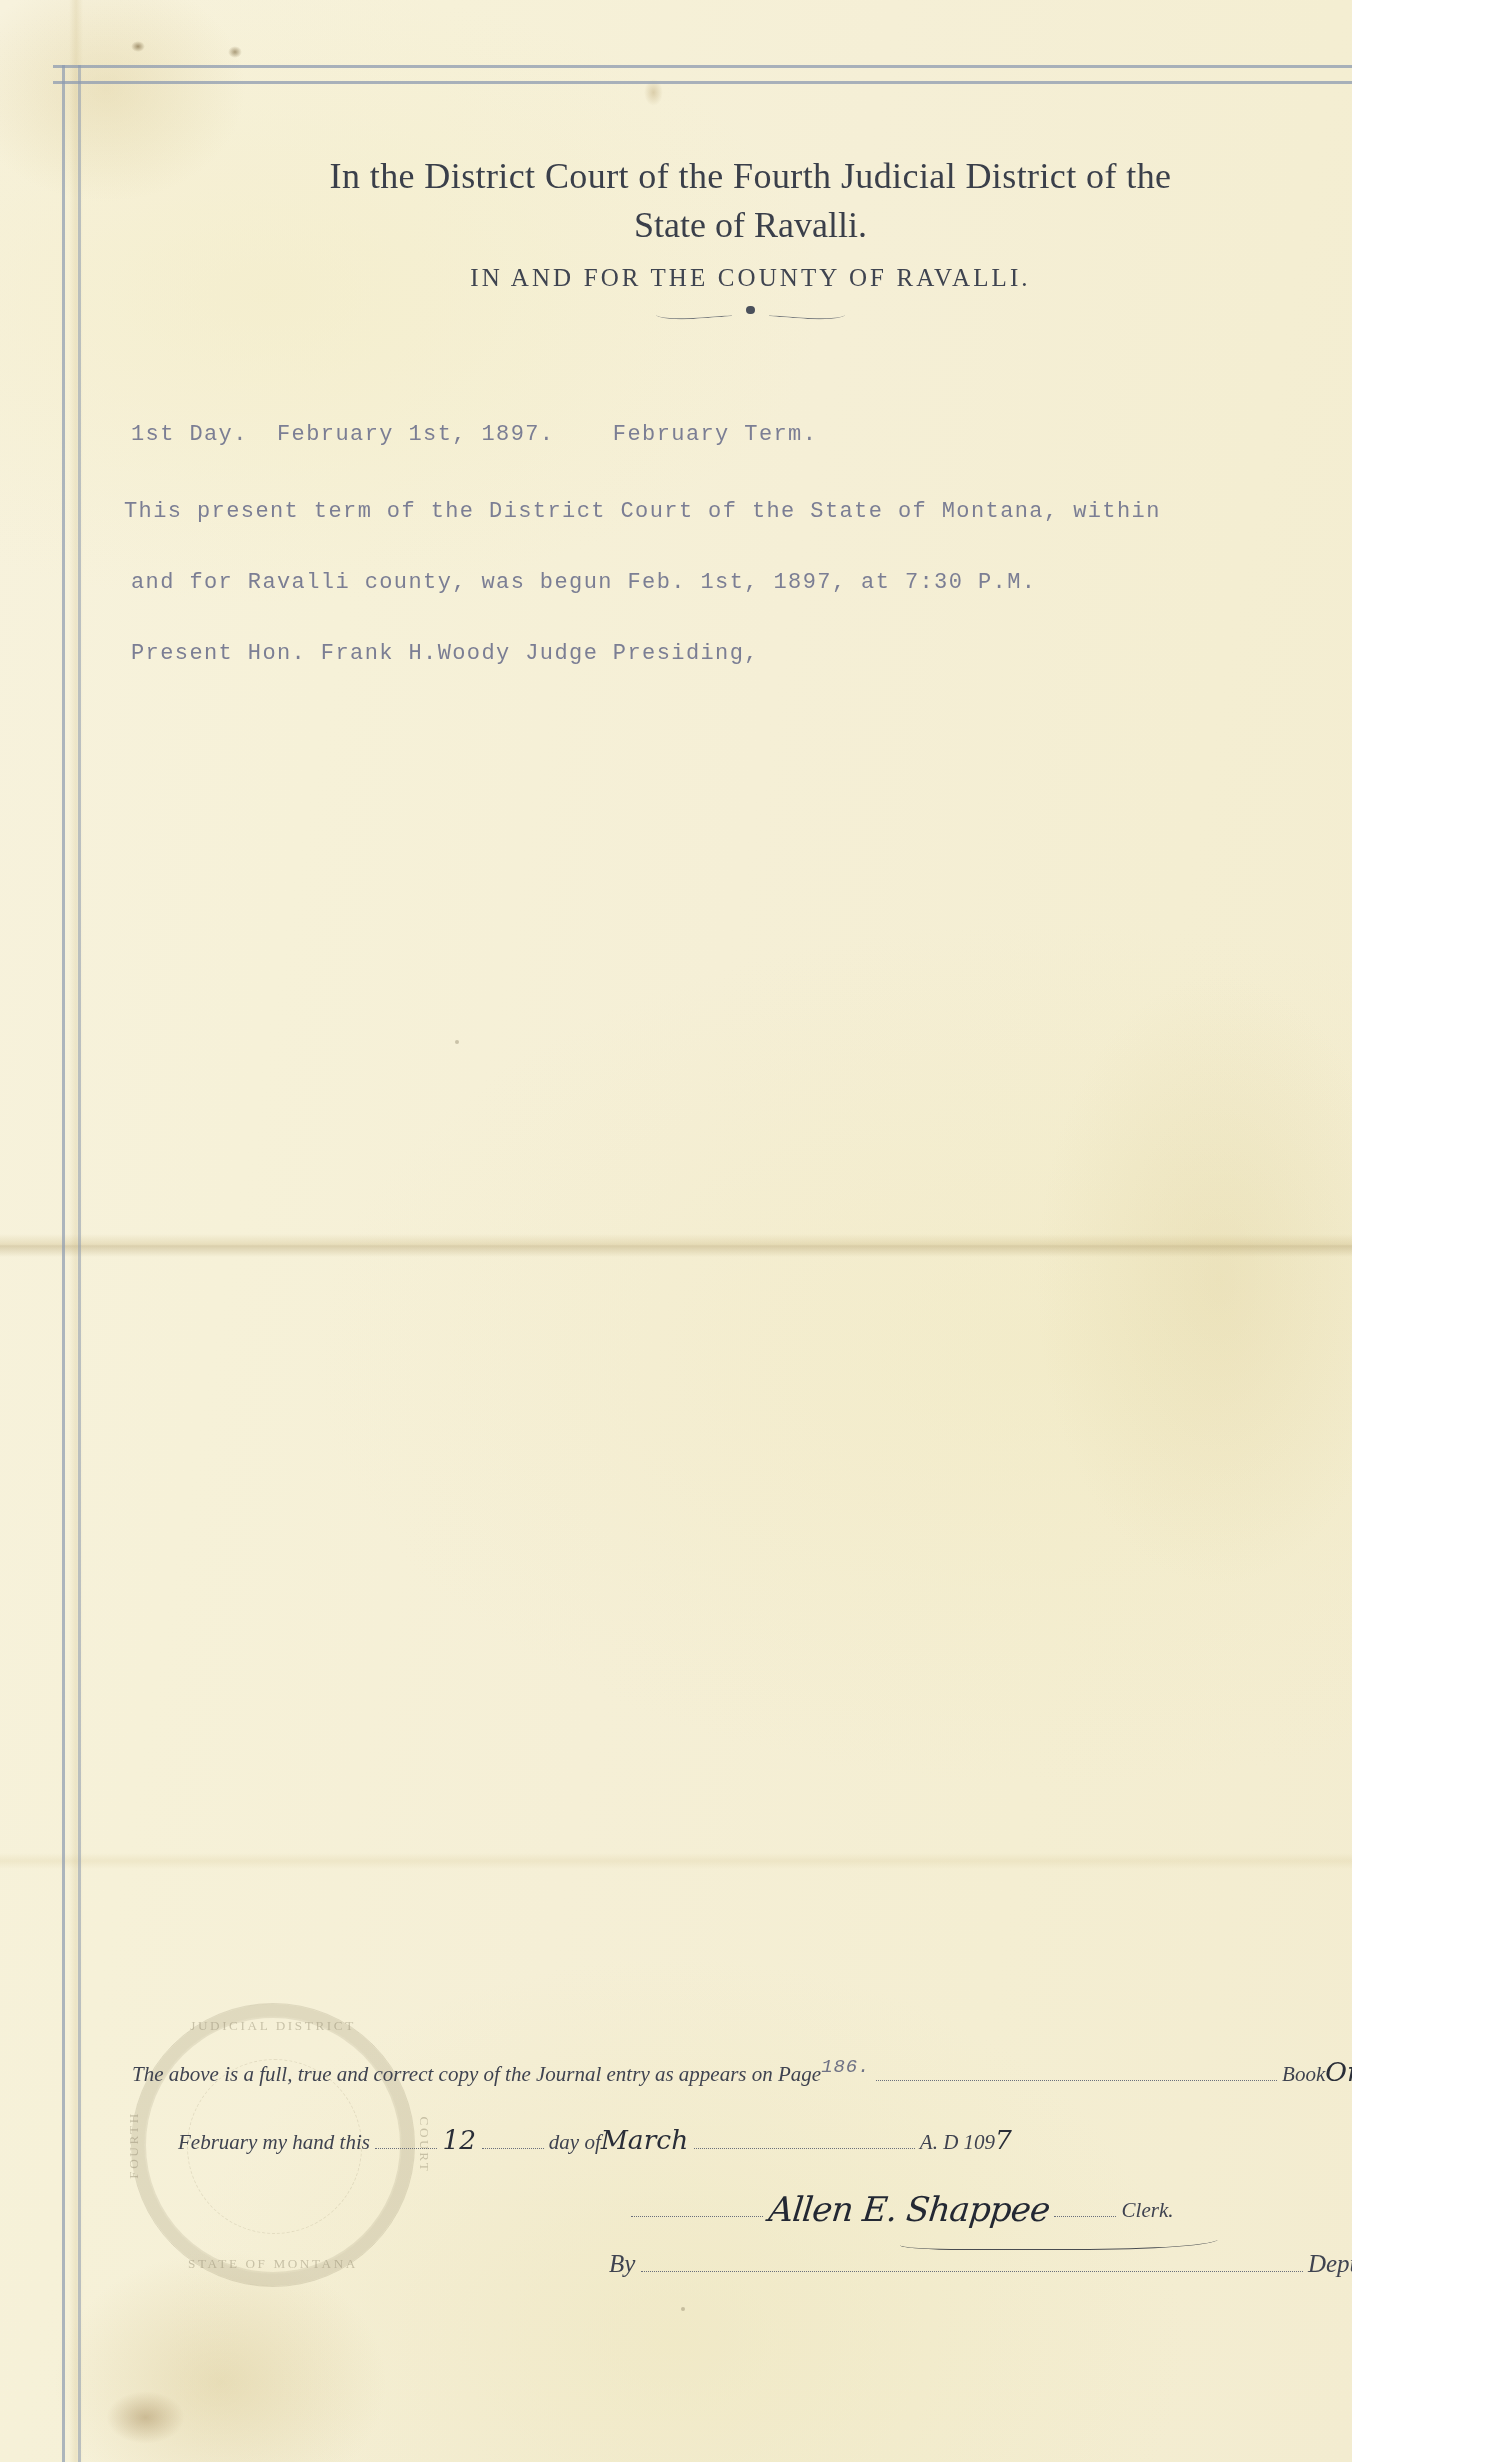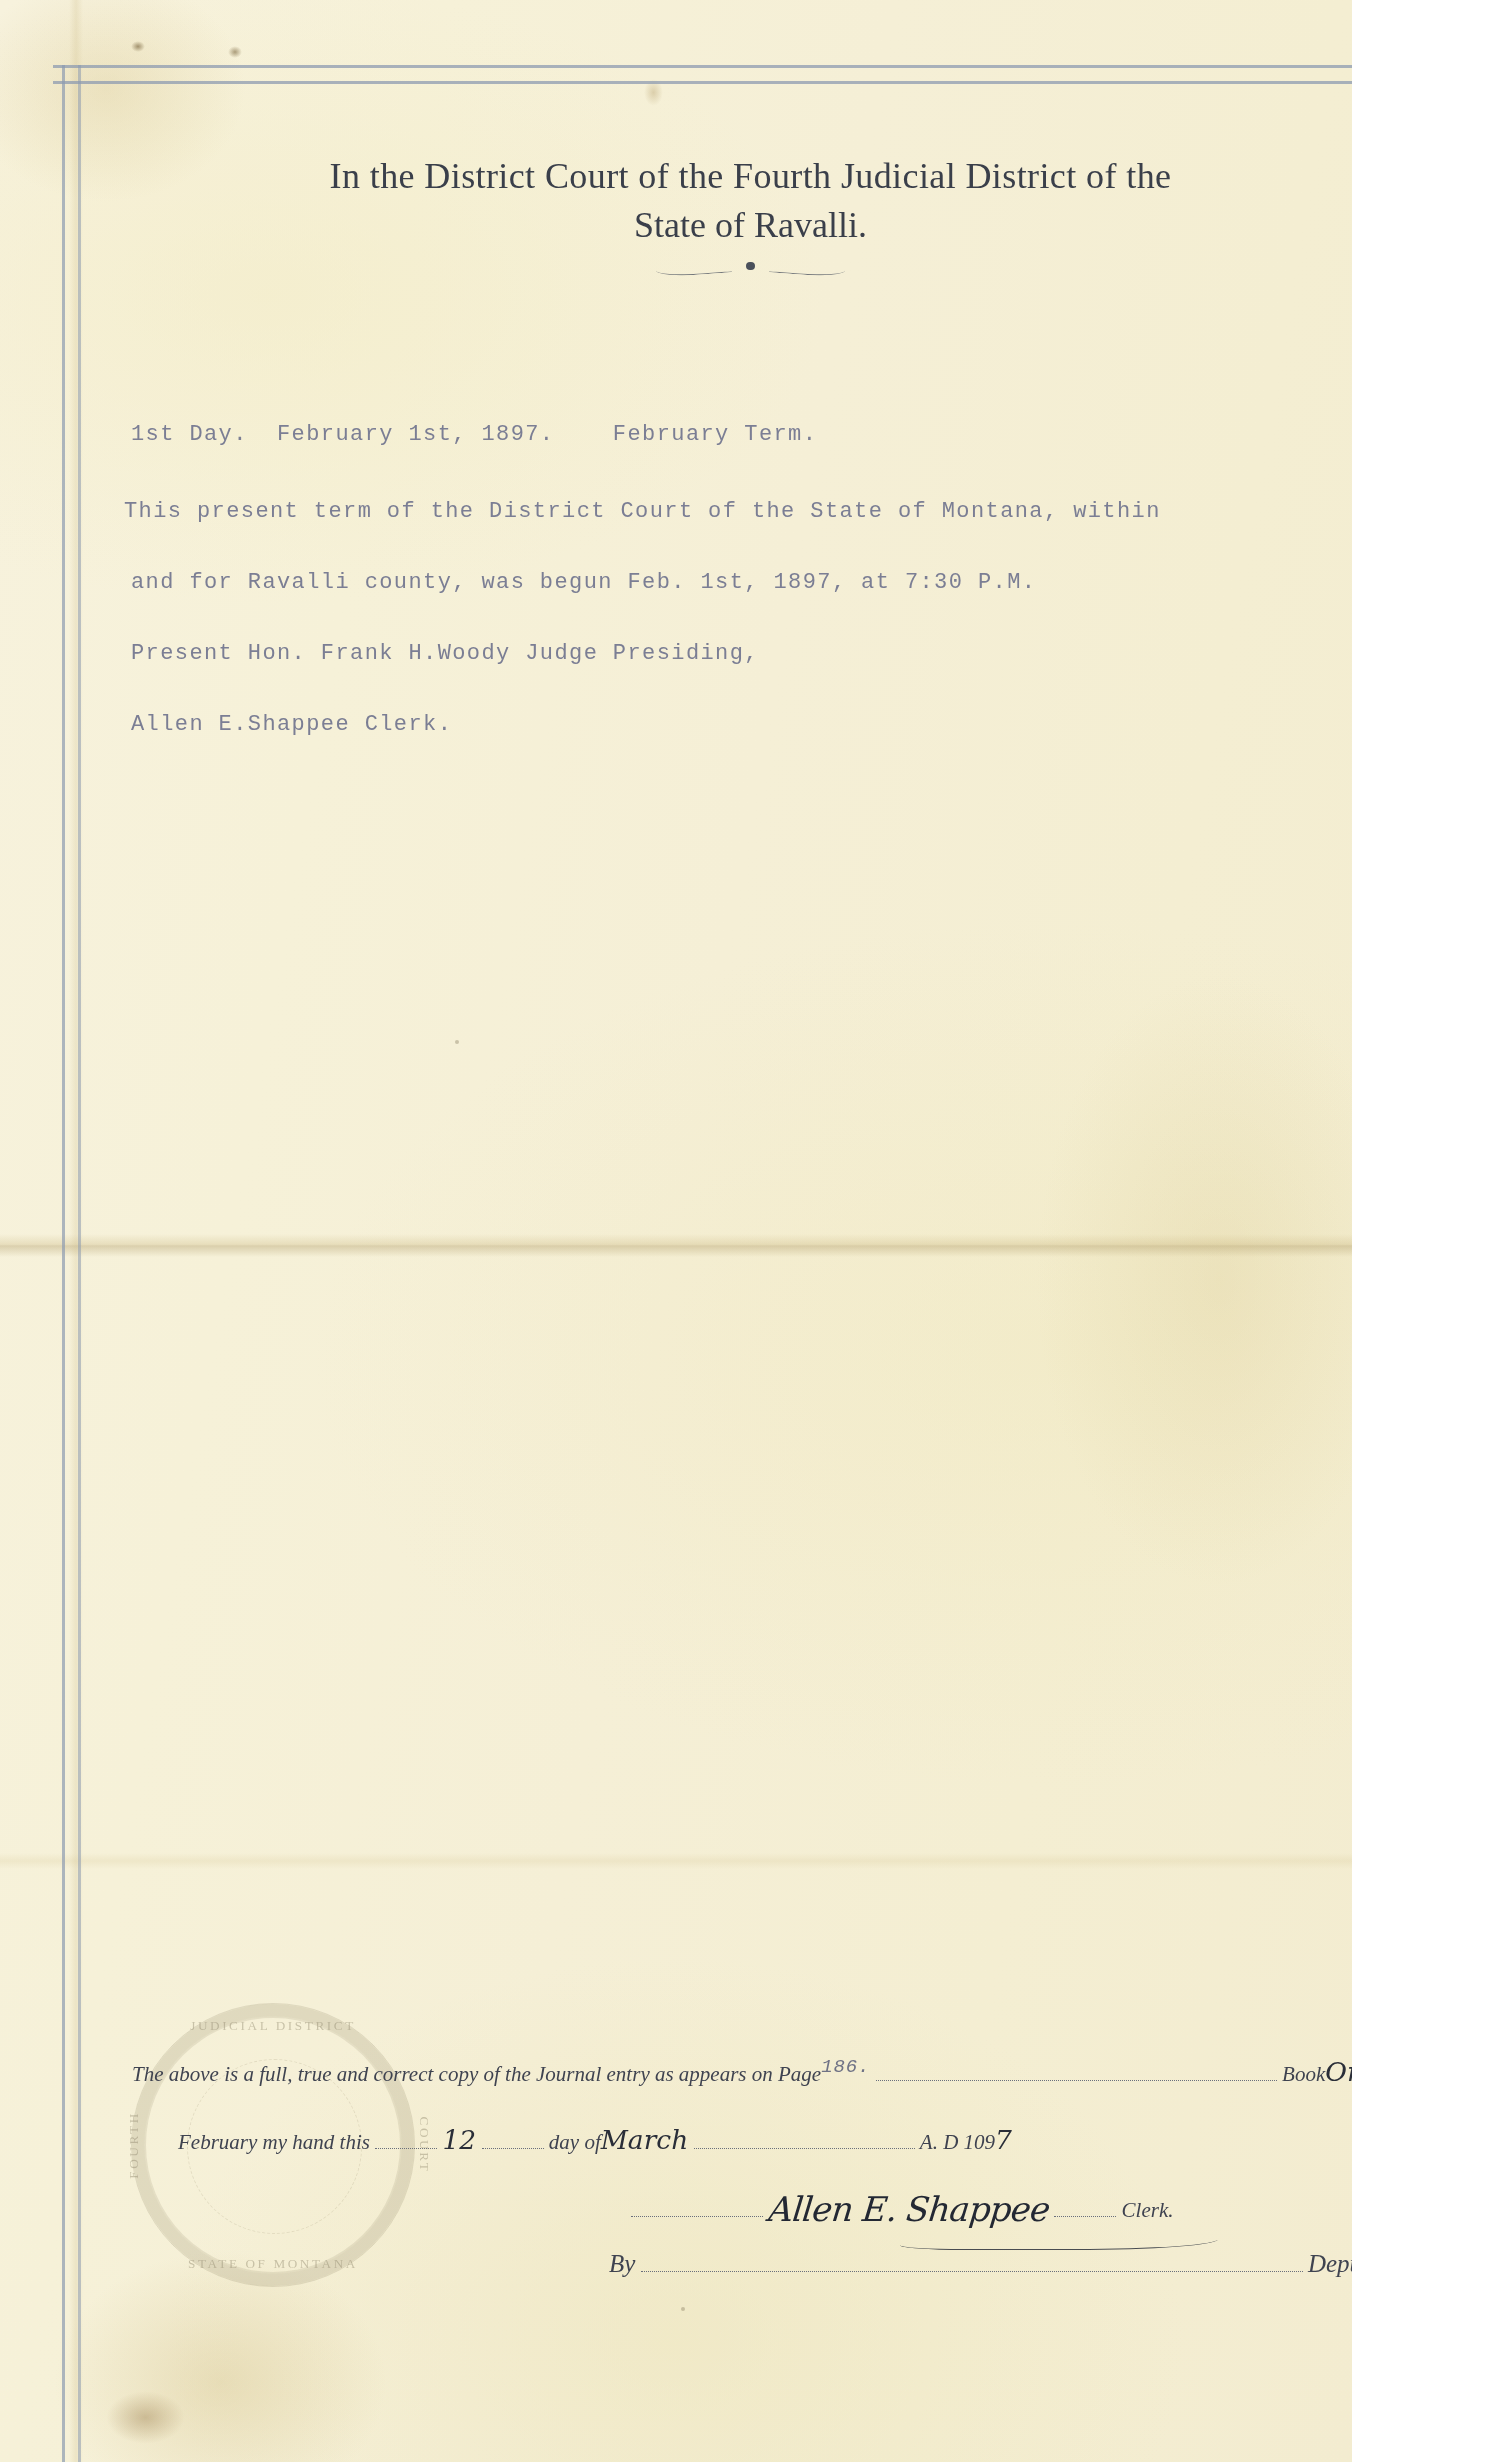--- a/index.html
+++ b/index.html
@@ -313,33 +313,33 @@
 
   <div class="rule-h-top-1"></div>
   <div class="rule-h-top-2"></div>
   <div class="rule-v-left-1"></div>
   <div class="rule-v-left-2"></div>
   <div class="rule-v-right-1"></div>
 
   <div class="heading">
     <div class="heading-line1">In the District Court of the Fourth Judicial District of the</div>
     <div class="heading-line2">State of Ravalli.</div>
+    <div class="heading-line3">IN AND FOR THE COUNTY OF RAVALLI.</div>
     <div class="flourish">
       <div class="swash-l"></div>
       <div class="dot"></div>
       <div class="swash-r"></div>
     </div>
   </div>
 
   <div class="typed">
     <div class="typed-line first indent-1">1st Day.  February 1st, 1897.    February Term.</div>
     <div class="typed-line">This present term of the District Court of the State of Montana, within</div>
     <div class="typed-line indent-1">and for Ravalli county, was begun Feb. 1st, 1897, at 7:30 P.M.</div>
     <div class="typed-line indent-1">Present Hon. Frank H.Woody Judge Presiding,</div>
-    <div class="typed-line indent-1">Allen E.Shappee Clerk.</div>
   </div>
 
   <div class="seal">
     <div class="seal-inner"></div>
     <div class="seal-text">
       <span class="seal-t-top">JUDICIAL DISTRICT</span>
       <span class="seal-t-left">FOURTH</span>
       <span class="seal-t-right">COURT</span>
       <span class="seal-t-bottom">STATE OF MONTANA</span>
     </div>

